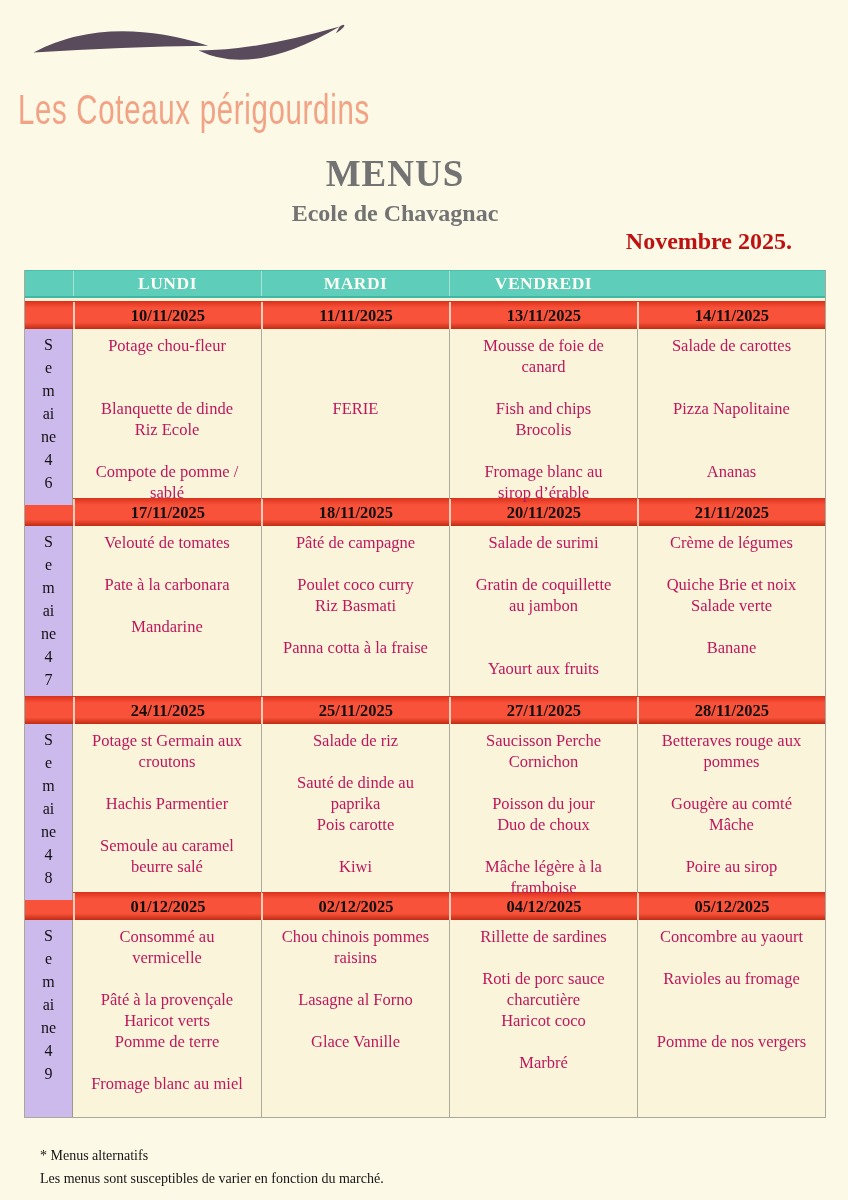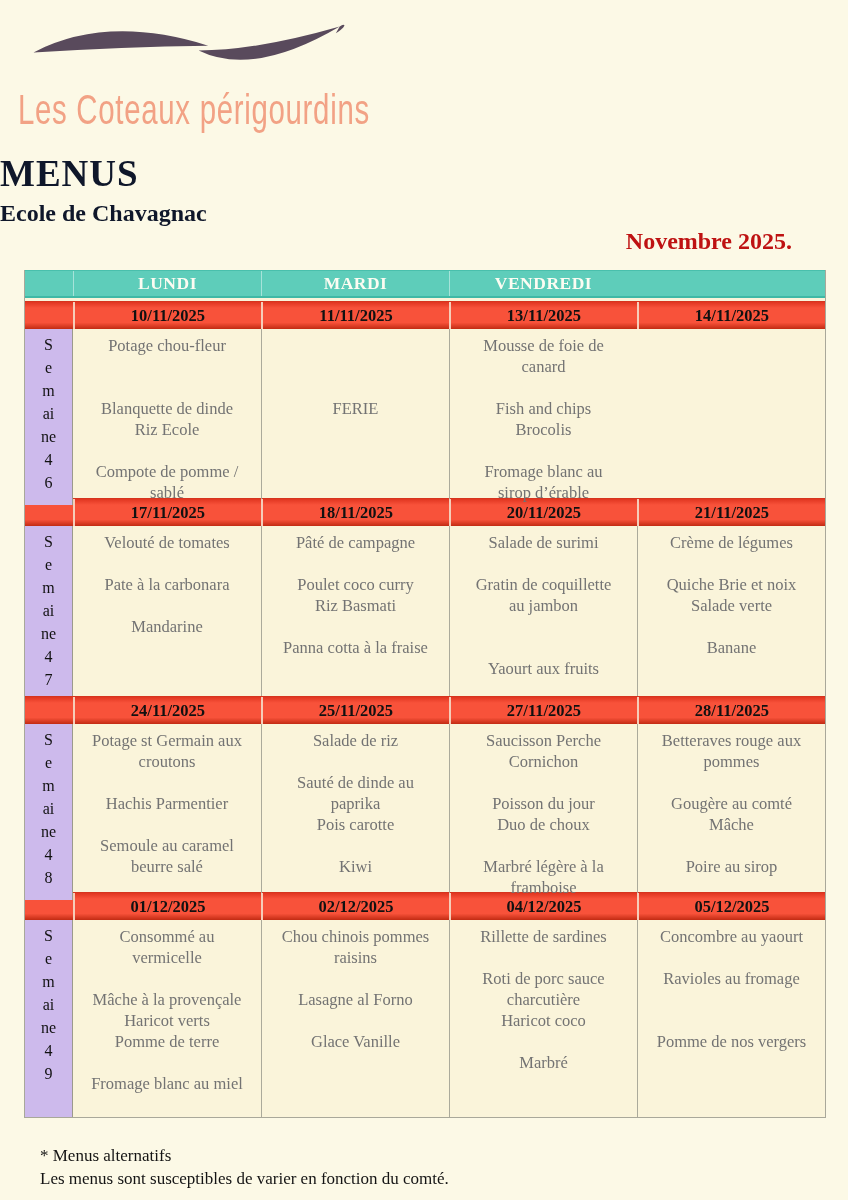--- a/index.html
+++ b/index.html
@@ -12,21 +12,21 @@
   
   .logo { position:absolute; top:14px; left:18px; }
   .logo-swoosh { display:block; margin-left:12px; }
   .logo-text {
     font-family:"Liberation Sans", sans-serif;
     font-weight:300; font-size:42px; color:#F2A285;
     transform:scaleX(0.70); transform-origin:left center;
     white-space:nowrap; margin-top:0px; letter-spacing:1px;
   }
   
-  .title-block { position:absolute; left:0; width:790px; text-align:left; color:#0f172a; }
+  .title-block { position:absolute; left:0; width:790px; text-align:center; color:#737373; }
   .doc-title   { top:152px; font-size:37px; font-weight:bold; letter-spacing:1px; }
   .doc-subtitle{ top:200px; font-size:24px; font-weight:bold; }
   .doc-period  { position:absolute; top:228px; right:56px; font-size:24px; font-weight:bold; color:#BE1212; }
   
   .menu-table {
     position:absolute; top:270px; left:24px; width:802px;
     background:#FAF4DA;
     border:1px solid #A9A89A; border-top:none;
   }
   .row { display:grid; grid-template-columns:48px 1fr 1fr 1fr 1fr; }
@@ -51,26 +51,26 @@
   }
   .date-cell { border-left:2px solid #F6CDB9; }
   .content-row { background:#FAF4DA; }
   .label-cell {
     background:#CDBAEC; border-right:1px solid #9C9A8C;
     text-align:center; padding-top:4px;
     font-size:16px; line-height:23px; color:#111;
   }
   .menu-cell {
     border-left:1px solid #ABAA9B;
-    padding:6px 3px 2px; text-align:center; font-size:16.5px; color:#737373;
+    padding:6px 3px 2px; text-align:center; font-size:16.5px; color:#be185d;
   }
   .menu-cell:nth-child(2) { border-left:none; }
   .menu-line { line-height:21px; min-height:21px; }
   
-  .footer { position:absolute; top:1144px; left:40px; font-size:17px; line-height:23px; color:#141414; }
+  .footer { position:absolute; top:1144px; left:40px; font-size:14px; line-height:23px; color:#141414; }
 </style>
 </head>
 <body>
 
 <div class="page">
 
   <div class="logo">
     <svg class="logo-swoosh" width="318" height="72" viewBox="0 0 330 75" xmlns="http://www.w3.org/2000/svg">
       <path d="M3,40 Q80,0 185,33 Q95,34 3,40 Z" fill="#594A5C"></path>
       <path d="M175,38 Q235,38 322,13 Q232,66 175,38 Z" fill="#594A5C"></path>
@@ -127,20 +127,29 @@
         <div class="menu-cell">
           <div class="menu-line">Mousse de foie de</div>
           <div class="menu-line">canard</div>
           <div class="menu-line"></div>
           <div class="menu-line">Fish and chips</div>
           <div class="menu-line">Brocolis</div>
           <div class="menu-line"></div>
           <div class="menu-line">Fromage blanc au</div>
           <div class="menu-line">sirop d’érable</div>
         </div>
+        <div class="menu-cell">
+          <div class="menu-line">Salade de carottes</div>
+          <div class="menu-line"></div>
+          <div class="menu-line"></div>
+          <div class="menu-line">Pizza Napolitaine</div>
+          <div class="menu-line"></div>
+          <div class="menu-line"></div>
+          <div class="menu-line">Ananas</div>
+        </div>
       </div>
       <div class="row date-row">
         <div class="date-corner"></div>
         <div class="date-cell">17/11/2025</div>
         <div class="date-cell">18/11/2025</div>
         <div class="date-cell">20/11/2025</div>
         <div class="date-cell">21/11/2025</div>
       </div>
       <div class="row content-row" style="height: 170px;">
         <div class="label-cell">
@@ -220,21 +229,21 @@
           <div class="menu-line"></div>
           <div class="menu-line">Kiwi</div>
         </div>
         <div class="menu-cell">
           <div class="menu-line">Saucisson Perche</div>
           <div class="menu-line">Cornichon</div>
           <div class="menu-line"></div>
           <div class="menu-line">Poisson du jour</div>
           <div class="menu-line">Duo de choux</div>
           <div class="menu-line"></div>
-          <div class="menu-line">Marbré légère à la</div>
+          <div class="menu-line">Mâche légère à la</div>
           <div class="menu-line">framboise</div>
         </div>
         <div class="menu-cell">
           <div class="menu-line">Betteraves rouge aux</div>
           <div class="menu-line">pommes</div>
           <div class="menu-line"></div>
           <div class="menu-line">Gougère au comté</div>
           <div class="menu-line">Mâche</div>
           <div class="menu-line"></div>
           <div class="menu-line">Poire au sirop</div>
@@ -254,21 +263,21 @@
           <div class="label-line">m</div>
           <div class="label-line">ai</div>
           <div class="label-line">ne</div>
           <div class="label-line">4</div>
           <div class="label-line">9</div>
         </div>
         <div class="menu-cell">
           <div class="menu-line">Consommé au</div>
           <div class="menu-line">vermicelle</div>
           <div class="menu-line"></div>
-          <div class="menu-line">Mâche à la provençale</div>
+          <div class="menu-line">Pâté à la provençale</div>
           <div class="menu-line">Haricot verts</div>
           <div class="menu-line">Pomme de terre</div>
           <div class="menu-line"></div>
           <div class="menu-line">Fromage blanc au miel</div>
         </div>
         <div class="menu-cell">
           <div class="menu-line">Chou chinois pommes</div>
           <div class="menu-line">raisins</div>
           <div class="menu-line"></div>
           <div class="menu-line">Lasagne al Forno</div>
@@ -290,16 +299,16 @@
           <div class="menu-line">Ravioles au fromage</div>
           <div class="menu-line"></div>
           <div class="menu-line"></div>
           <div class="menu-line">Pomme de nos vergers</div>
         </div>
       </div>
     </div>
 
   <div class="footer">
     <div>* Menus alternatifs</div>
-    <div>Les menus sont susceptibles de varier en fonction du comté.</div>
+    <div>Les menus sont susceptibles de varier en fonction du marché.</div>
   </div>
 
 </div>
 
 </body></html>

